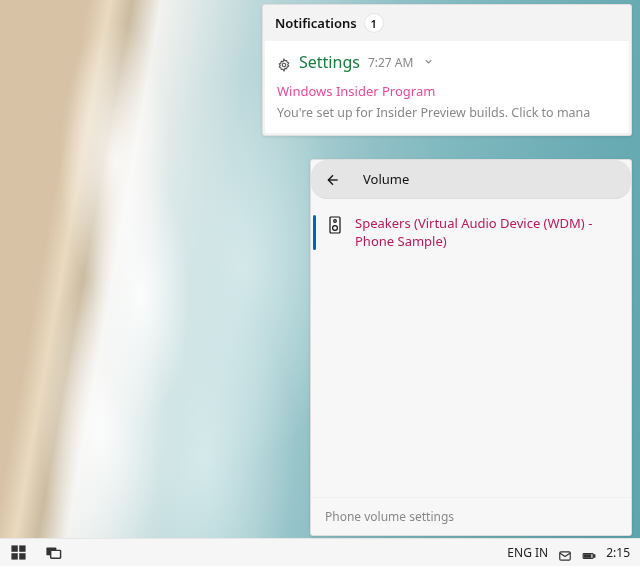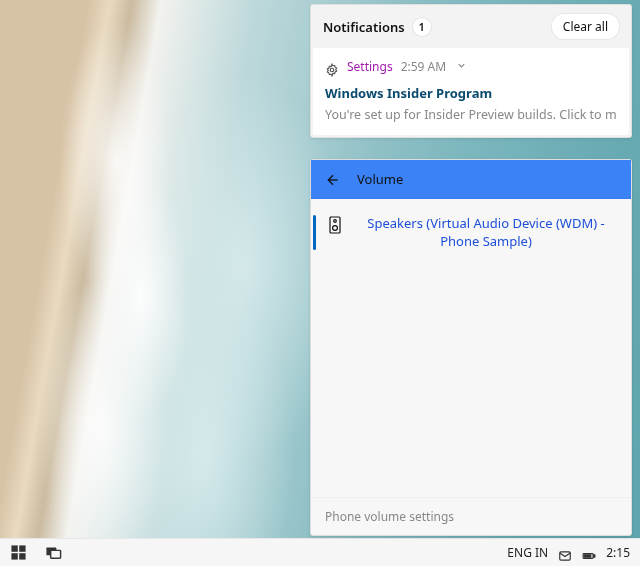--- a/index.html
+++ b/index.html
@@ -20,21 +20,21 @@
       radial-gradient(ellipse 80px 200px at 18% 30%, rgba(255,255,255,.85), transparent 70%),
       radial-gradient(ellipse 70px 180px at 22% 55%, rgba(255,255,255,.9), transparent 70%),
       radial-gradient(ellipse 90px 220px at 16% 80%, rgba(255,255,255,.8), transparent 70%),
       radial-gradient(ellipse 140px 260px at 38% 50%, rgba(240,250,250,.55), transparent 75%),
       radial-gradient(ellipse 120px 240px at 32% 85%, rgba(235,248,248,.6), transparent 75%);
     pointer-events:none;
   }
 
   
   .notif-panel {
-    position:absolute; top:4px; right:8px; width:322px;
+    position:absolute; top:4px; right:8px; width:370px;
     background:#f3f3f3; border:1px solid rgba(0,0,0,.08);
     border-radius:3px; box-shadow:0 1px 3px rgba(0,0,0,.1);
   }
   .notif-header { display:flex; align-items:center; padding:9px 12px; gap:8px; }
   .notif-title { font-size:13px; font-weight:600; color:#111; }
   .notif-badge {
     background:#fff; color:#111; font-size:11px; font-weight:600;
     min-width:18px; height:18px; border-radius:10px;
     display:inline-flex; align-items:center; justify-content:center;
     padding:0 5px; box-shadow:0 0 0 1px rgba(0,0,0,.06);
@@ -44,49 +44,49 @@
     background:#fff; border:none; color:#111; font-size:12px;
     padding:4px 11px; border-radius:12px; cursor:pointer;
     box-shadow:0 0 0 1px rgba(0,0,0,.05);
   }
   .notif-card {
     background:#fff; margin:0 2px 2px 2px; padding:10px 12px 12px 12px;
     border-radius:0 0 3px 3px;
   }
   .notif-source-row { display:flex; align-items:center; gap:8px; margin-bottom:9px; }
   .notif-source-icon { width:14px; height:14px; flex:0 0 14px; }
-  .notif-source { font-size:12px; color:#a21caf;text-align:center; }
+  .notif-source { font-size:16px; color:#15803d;text-align:center; }
   .notif-time { font-size:12px; color:#888; }
   .chev { color:#888; font-size:11px; margin-left:2px; }
-  .notif-titleline { font-size:13px; color:#0c4a6e; margin-bottom:4px;font-weight:bold; }
+  .notif-titleline { font-size:13px; color:#ec4899; margin-bottom:4px; }
   .notif-body { font-size:12.5px; color:#888; white-space:nowrap; overflow:hidden; }
 
   
   .vol-panel {
     position:absolute; top:159px; right:8px; width:322px; height:377px;
     background:#f7f7f7; border:1px solid rgba(0,0,0,.1);
     border-radius:3px; box-shadow:0 1px 3px rgba(0,0,0,.12);
     display:flex; flex-direction:column;
   }
   .vol-header {
-    display:flex; align-items:center; gap:16px; padding:10px 14px;
-    background:#3b82f6; border-bottom:1px solid rgba(0,0,0,.04);
+    display:flex; align-items:center; gap:22px; padding:10px 14px;
+    background:#e5e5e5; border-bottom:1px solid rgba(0,0,0,.04);border-radius:16px;
   }
   .back-arrow { width:16px; height:16px; display:block; cursor:pointer; }
   .vol-title { font-size:13px; color:#111; }
   .vol-list { flex:1; padding:6px 0; }
   .vol-item {
     display:flex; gap:14px; padding:10px 14px 10px 18px; position:relative; cursor:pointer;
   }
   .vol-item.sel::before {
     content:""; position:absolute; left:2px; top:10px; bottom:10px; width:3px;
     background:#0067c0; border-radius:2px;
   }
   .dev-icon { width:12px; height:18px; margin-top:1px; flex:0 0 12px; }
-  .vol-label { font-size:13px; color:#1d4ed8; line-height:1.35;text-align:center; }
+  .vol-label { font-size:13px; color:#be185d; line-height:1.35; }
   .vol-footer {
     padding:10px 14px; font-size:12px; color:#888;
     border-top:1px solid rgba(0,0,0,.03); cursor:pointer;
   }
 
   
   .taskbar {
     width:640px; height:28px; background:#f6f6f6;
     border-top:1px solid rgba(0,0,0,.06);
     display:flex; align-items:center; padding:0 10px; gap:18px;
@@ -101,32 +101,31 @@
 </head>
 <body>
 
 <div class="desktop">
 
   <div class="notif-panel">
     <div class="notif-header">
       <span class="notif-title">Notifications</span>
       <span class="notif-badge">1</span>
       <span class="notif-spacer"></span>
-      <button class="clear-all">Clear all</button>
     </div>
     <div class="notif-card">
       <div class="notif-source-row">
         <span class="notif-source-icon">
           <svg viewBox="0 0 24 24" fill="none" stroke="#555" stroke-width="2">
             <circle cx="12" cy="12" r="3"></circle>
             <path d="M12 2l1.5 2.6 3-0.3 0.9 2.9 2.6 1.5-1.6 2.6 1.6 2.6-2.6 1.5-0.9 2.9-3-0.3L12 22l-1.5-2.6-3 0.3-0.9-2.9L4 15.3l1.6-2.6L4 10.1l2.6-1.5 0.9-2.9 3 0.3L12 2z"></path>
           </svg>
         </span>
         <span class="notif-source">Settings</span>
-        <span class="notif-time">2:59 AM</span>
+        <span class="notif-time">7:27 AM</span>
         <span class="chev">
           <svg width="11" height="11" viewBox="0 0 24 24" fill="none" stroke="#888" stroke-width="2.5">
               <path d="M6 9l6 6 6-6"></path>
             </svg>
         </span>
       </div>
       <div class="notif-titleline">Windows Insider Program</div>
       <div class="notif-body">You're set up for Insider Preview builds. Click to mana</div>
     </div>
   </div>

